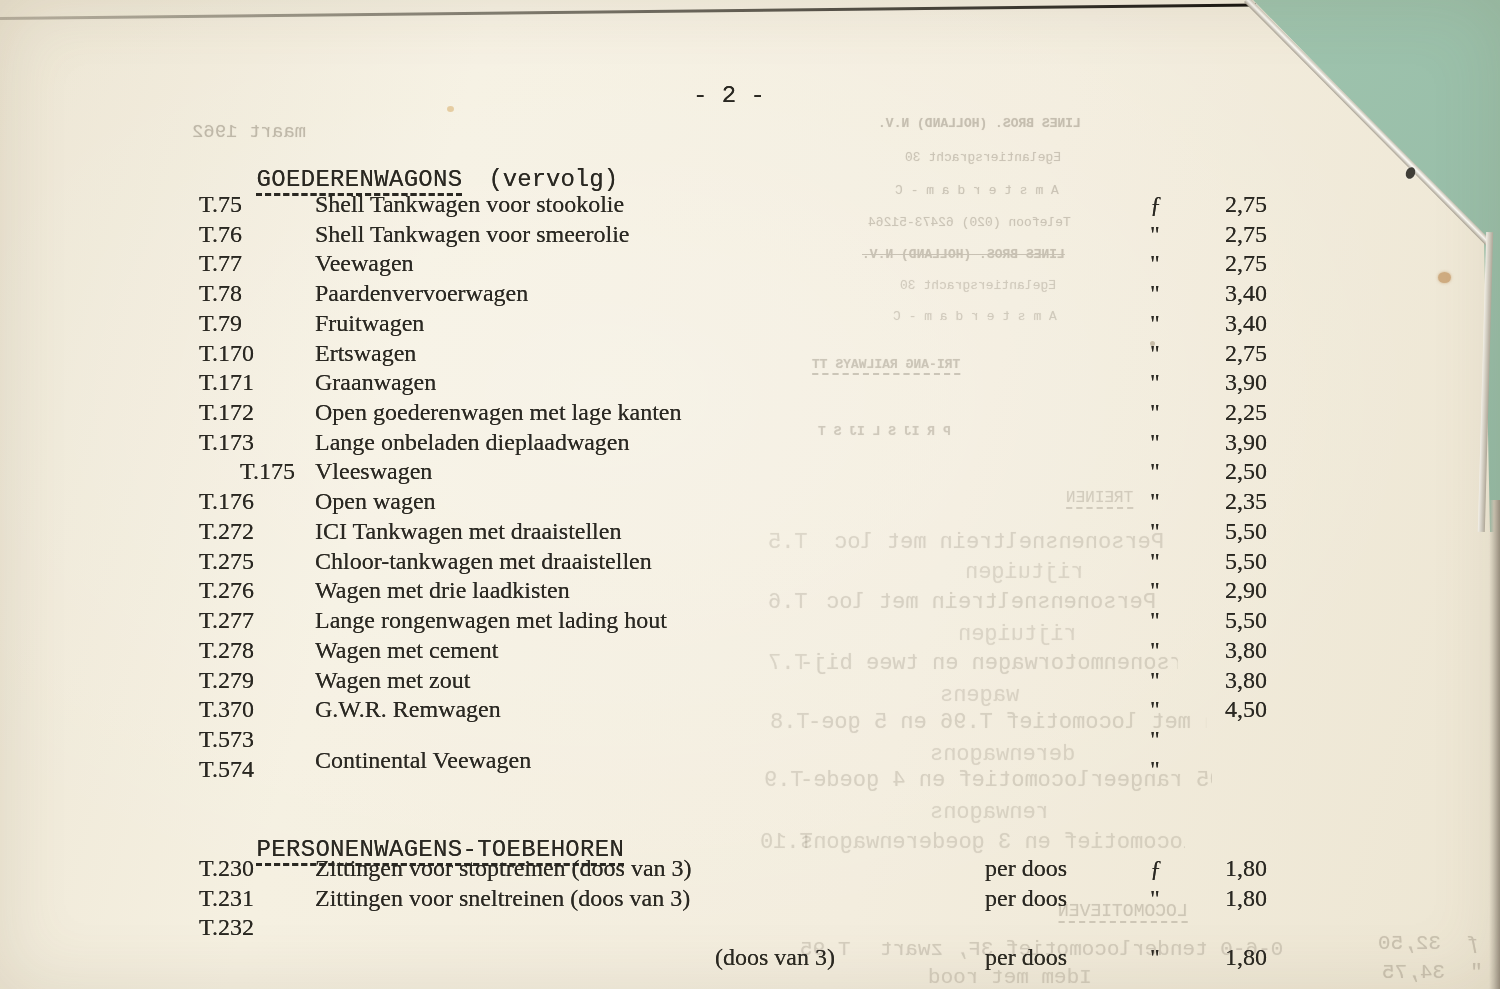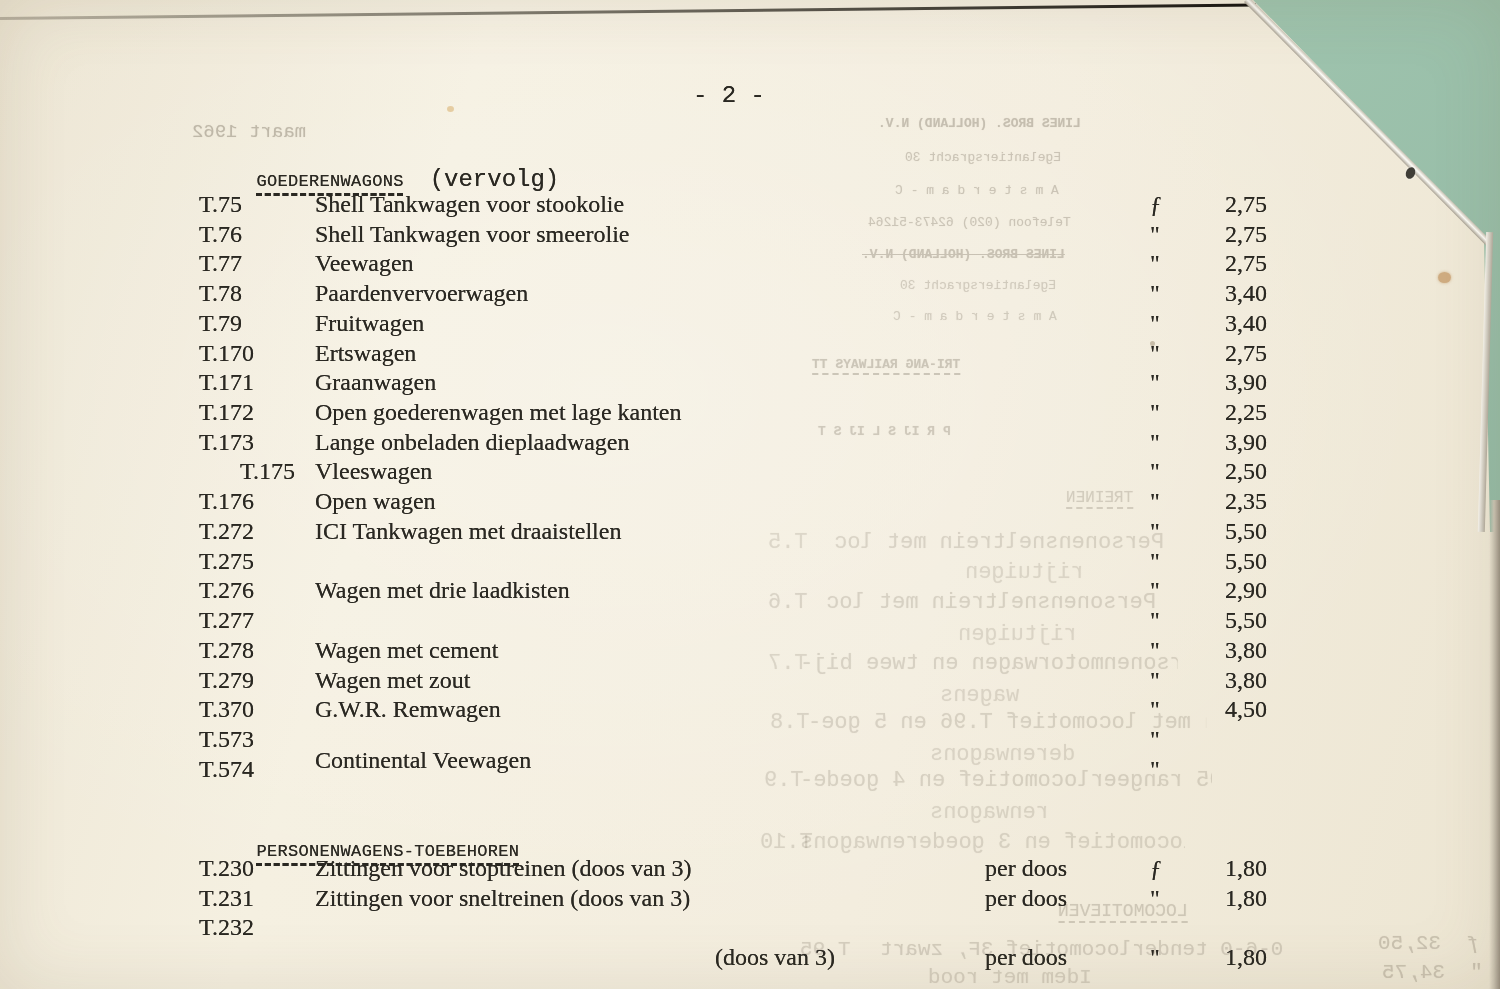--- a/index.html
+++ b/index.html
@@ -9,21 +9,21 @@
       radial-gradient(1200px 800px at 40% 40%, rgba(255,255,255,0.25), rgba(0,0,0,0) 70%),
       linear-gradient(105deg,#ece5d3,#f5f0e1 28%,#f3edde 62%,#ede6d3);
     font-family:"Liberation Mono","DejaVu Sans Mono",monospace;
     color:#2a2822;
   }
   .vignette{position:absolute;inset:0;box-shadow:inset 0 0 70px rgba(115,95,60,0.14);pointer-events:none;}
   
   .typed{position:absolute;font-size:24px;line-height:24px;white-space:pre;
          text-shadow:0 0 0.6px rgba(42,40,34,0.85);}
   .pageno{left:693px;top:84px;}
-  .sec-title{font-size:17px;letter-spacing:0.3px;
+  .sec-title{font-size:24px;letter-spacing:0.3px;
              text-decoration:underline dashed;text-decoration-thickness:3px;text-underline-offset:7px;}
   .title-suffix{margin-left:26px;text-decoration:none;display:inline-block;}
   .table{position:absolute;left:199px;width:1068px;}
   .goods-table{top:189px;}
   .pass-table{top:853px;}
   .row{position:relative;height:29.72px;font-family:Liberation Serif, serif;}
   .pass-table .row{height:29.6px;}
   .c-code{position:absolute;left:0;top:3px;}
   .c-desc{position:absolute;left:116px;top:3px;}
   .c-desc-indent{position:absolute;left:516px;top:3px;}
@@ -189,33 +189,35 @@
 
       <div class="row">
         <span class="typed-cell c-code typed" style="position:absolute;">T.272</span>
         <span class="typed-cell c-desc typed" style="position:absolute;">ICI Tankwagen met draaistellen</span>
         <span class="typed-cell c-cur typed" style="position:absolute;">"</span>
         <span class="typed-cell c-price typed" style="position:absolute;">5,50</span>
       </div>
 
       <div class="row">
         <span class="typed-cell c-code typed" style="position:absolute;">T.275</span>
+        <span class="typed-cell c-desc typed" style="position:absolute;">Chloor-tankwagen met draaistellen</span>
         <span class="typed-cell c-cur typed" style="position:absolute;">"</span>
         <span class="typed-cell c-price typed" style="position:absolute;">5,50</span>
       </div>
 
       <div class="row">
         <span class="typed-cell c-code typed" style="position:absolute;">T.276</span>
         <span class="typed-cell c-desc typed" style="position:absolute;">Wagen met drie laadkisten</span>
         <span class="typed-cell c-cur typed" style="position:absolute;">"</span>
         <span class="typed-cell c-price typed" style="position:absolute;">2,90</span>
       </div>
 
       <div class="row">
         <span class="typed-cell c-code typed" style="position:absolute;text-align:right;">T.277</span>
+        <span class="typed-cell c-desc typed" style="position:absolute;">Lange rongenwagen met lading hout</span>
         <span class="typed-cell c-cur typed" style="position:absolute;">"</span>
         <span class="typed-cell c-price typed" style="position:absolute;">5,50</span>
       </div>
 
       <div class="row">
         <span class="typed-cell c-code typed" style="position:absolute;">T.278</span>
         <span class="typed-cell c-desc typed" style="position:absolute;">Wagen met cement</span>
         <span class="typed-cell c-cur typed" style="position:absolute;">"</span>
         <span class="typed-cell c-price typed" style="position:absolute;">3,80</span>
       </div>

